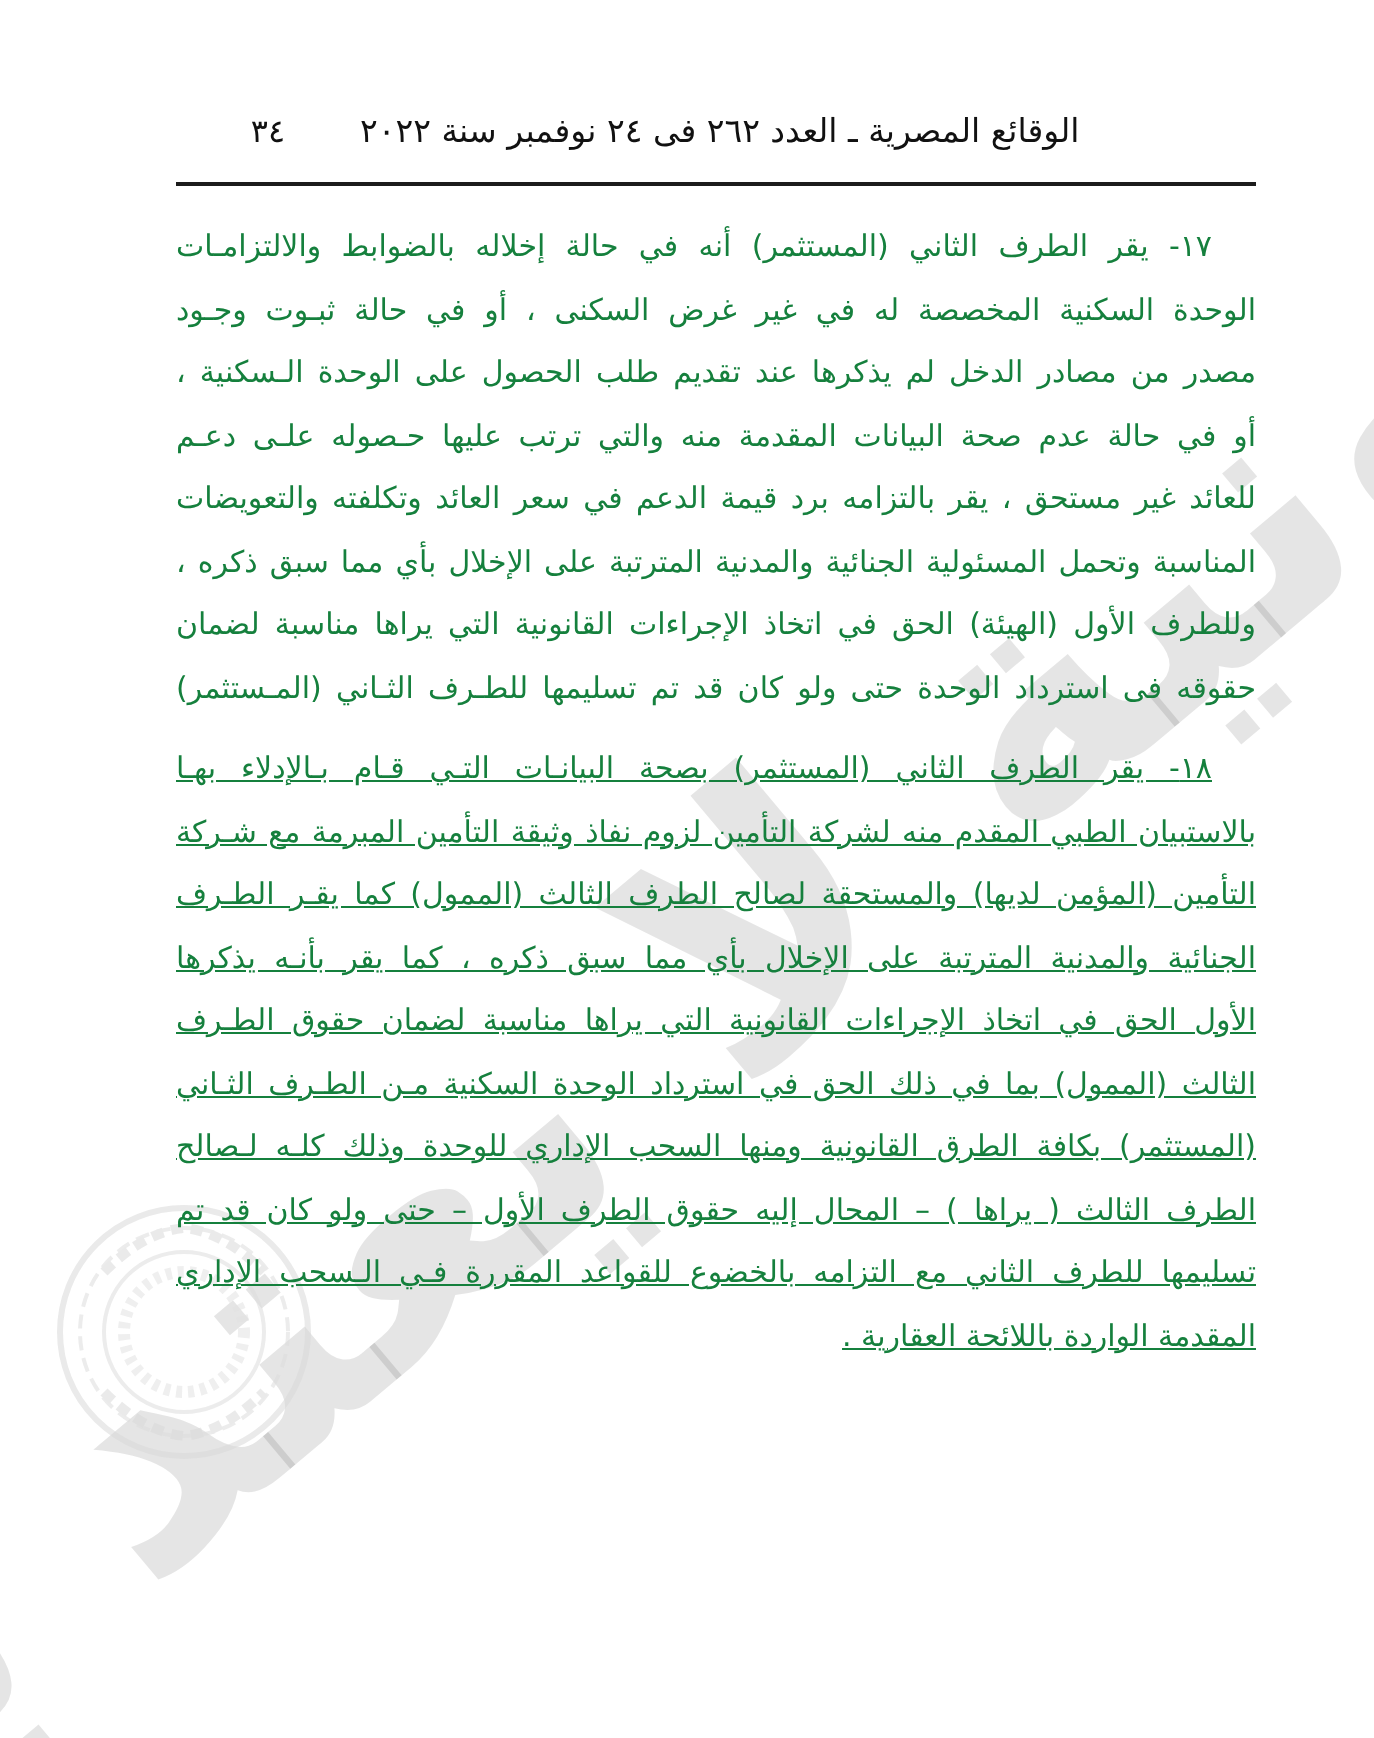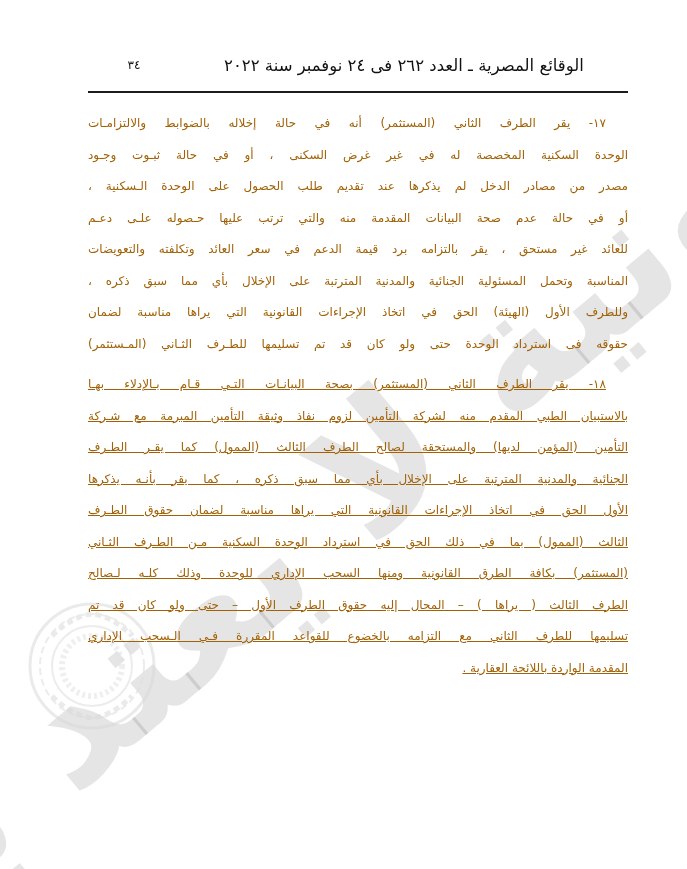--- a/index.html
+++ b/index.html
@@ -59,26 +59,26 @@
     height: 34px;
     z-index: 1;
     display: flex;
     direction: rtl;
     align-items: center;
     color: #111111;
   }
   #page-number {
     width: 92px;
     text-align: center;
-    font-size: 12px;
+    font-size: 16px;
     letter-spacing: 1px;
   }
   #issue-title {
     flex: 1;
-    text-align: center;
+    text-align: left;
     font-size: 16.5px;
     white-space: nowrap;
   }
   #header-rule {
     position: absolute;
     top: 91px;
     right: 59px;
     width: 540px;
     height: 0;
     border-top: 2px solid #1c1c1c;
@@ -86,22 +86,22 @@
   }
 
   
   #document-body {
     position: absolute;
     top: 108px;
     right: 59px;
     width: 540px;
     z-index: 1;
     direction: rtl;
-    color: #a16207;
-    font-size: 12px;
+    color: #15803d;
+    font-size: 15px;
   }
   .para { margin: 0; }
   .para + .para { margin-top: 9px; text-decoration: underline; }
   .line {
     height: 31.5px;
     line-height: 31.5px;
     white-space: nowrap;
     text-align: justify;
     text-align-last: justify;
   }

